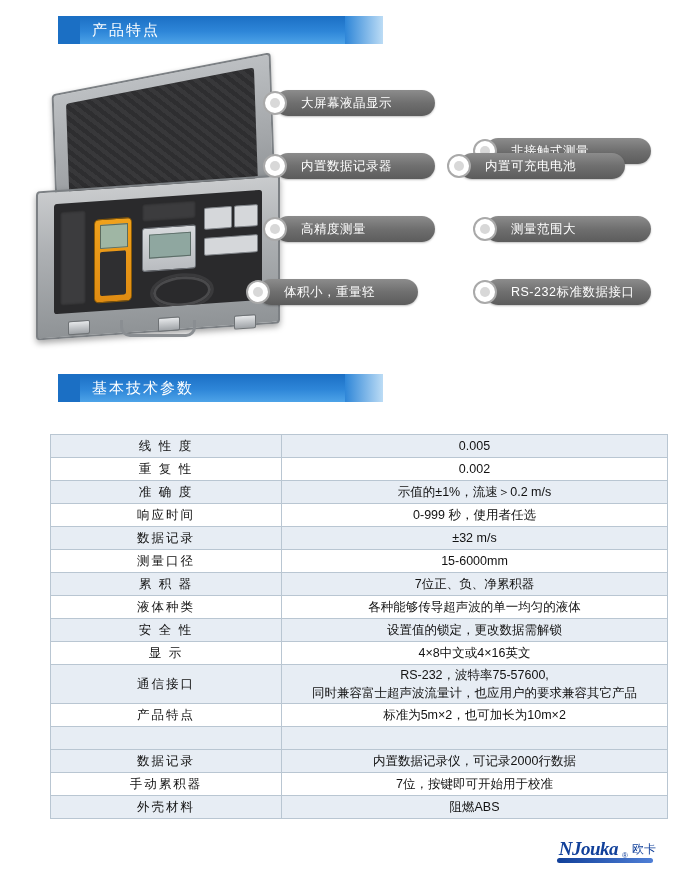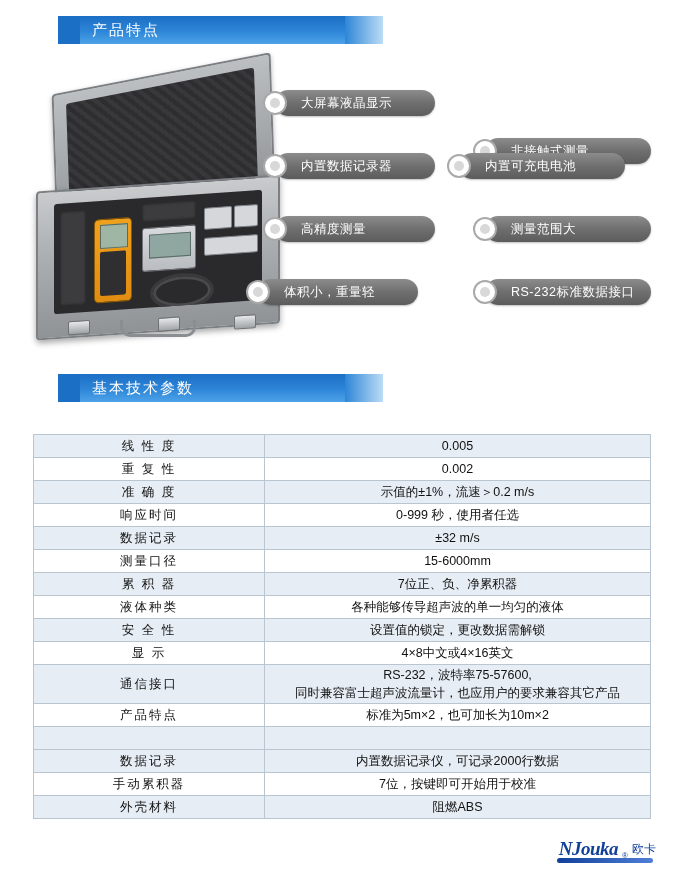--- a/index.html
+++ b/index.html
@@ -198,21 +198,21 @@
     position: absolute;
     left: 5px; top: 5px;
     width: 10px; height: 10px;
     border-radius: 50%;
     background: #d8d8d8;
   }
 
   
   #spec-table {
     position: absolute;
-    left: 33px; top: 434px;
+    left: 50px; top: 434px;
     width: 618px;
     border-collapse: collapse;
     font-size: 12.5px;
     color: #111;
   }
   #spec-table td {
     border: 1px solid #b9c6d2;
     height: 20px;
     padding: 1px 4px;
   }

